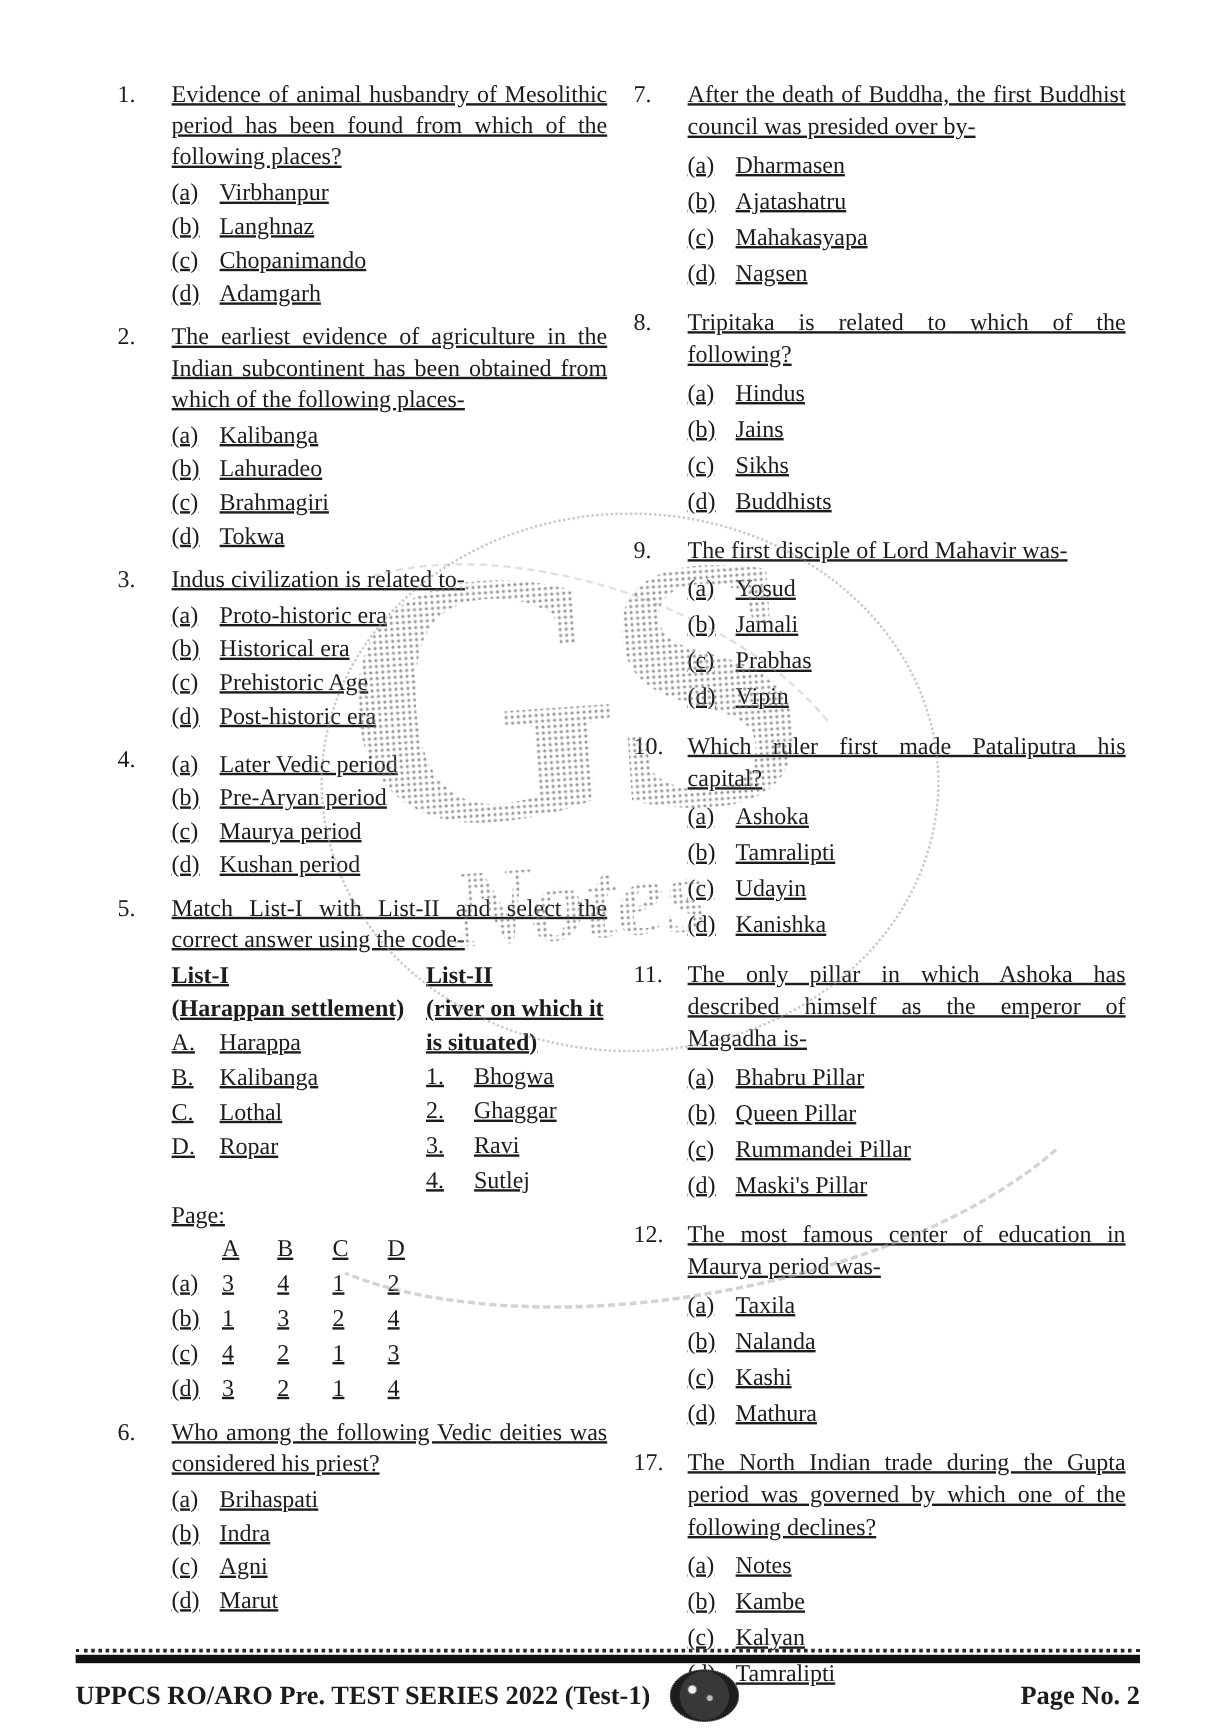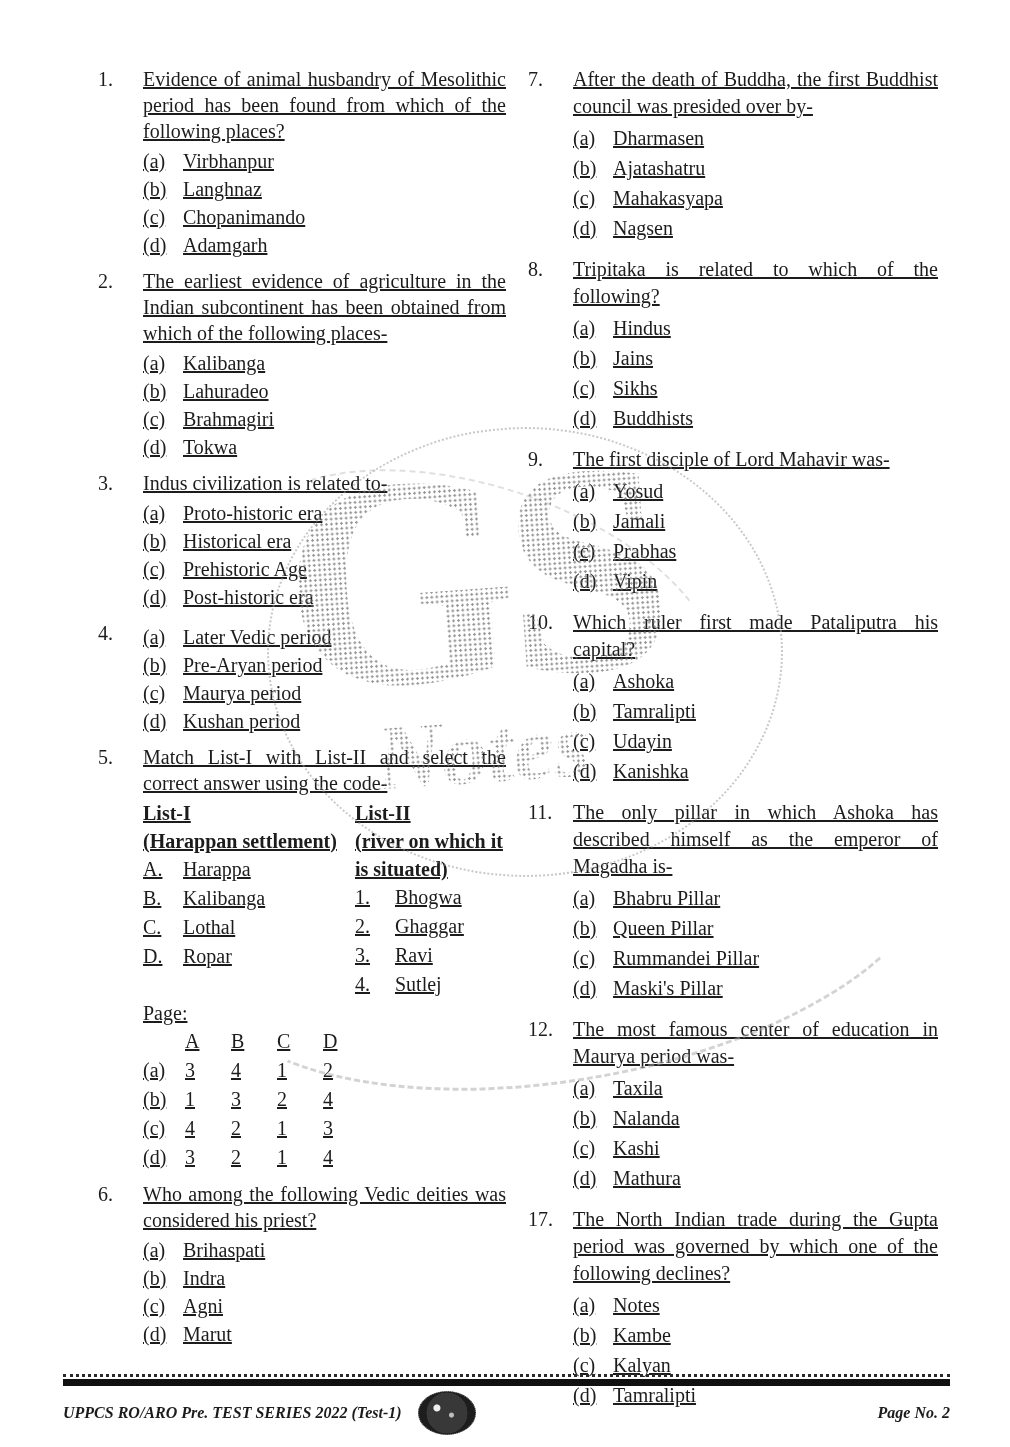--- a/index.html
+++ b/index.html
@@ -72,21 +72,21 @@
     .wm-half{color:rgba(130,130,130,.30);background:none;}
   }
   .wm-big{left:28px;top:12px;font-size:300px;line-height:1;letter-spacing:-12px;transform:rotate(-4deg);}
   .wm-word{left:120px;top:290px;font-size:92px;line-height:1;font-style:italic;transform:rotate(-4deg);}
   
   .footer{position:absolute;left:63px;right:60px;top:1374px;z-index:3;}
   .footer-rule-dotted{border-top:3px dotted #2a2a2a;height:0;}
   .footer-rule-thick{height:7px;background:#101010;margin-top:2px;}
   .footer-row{display:flex;align-items:center;margin-top:5px;}
   .footer-left,.footer-right{
-    font-size:16px;font-weight:bold;font-style:italic;
+    font-size:22px;font-weight:bold;
     font-family:"Liberation Serif", serif;
   }
   .footer-right{margin-left:auto;}
   .footer-logo{
     width:56px;height:42px;border-radius:50%;
     margin-left:16px;flex:none;
     background:
       radial-gradient(circle at 32% 38%, #efefef 0 3px, transparent 4px),
       radial-gradient(circle at 58% 55%, #bdbdbd 0 2px, transparent 3px),
       radial-gradient(circle at 50% 50%, #383838 0 58%, #1d1d1d 59% 100%);

